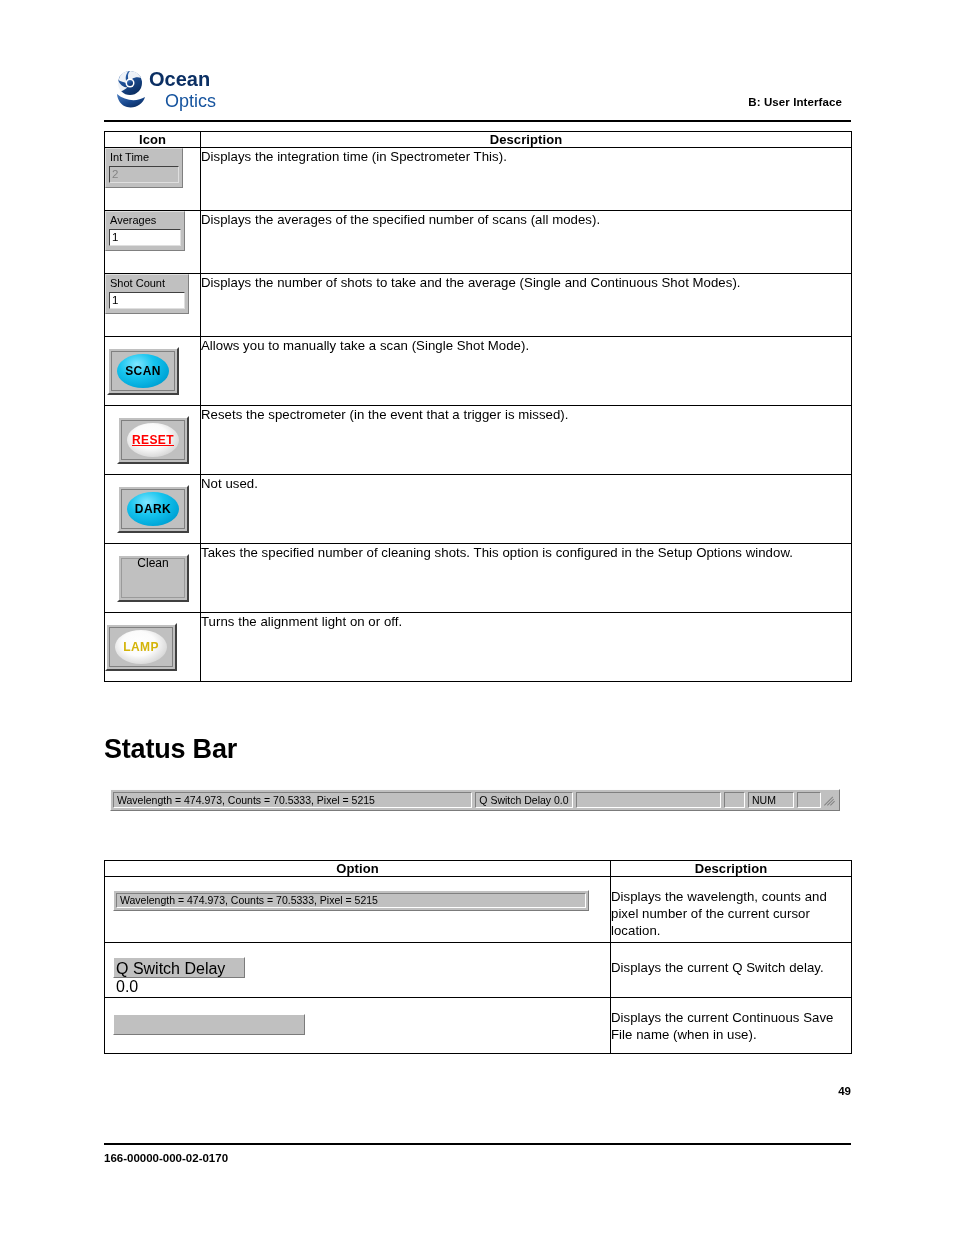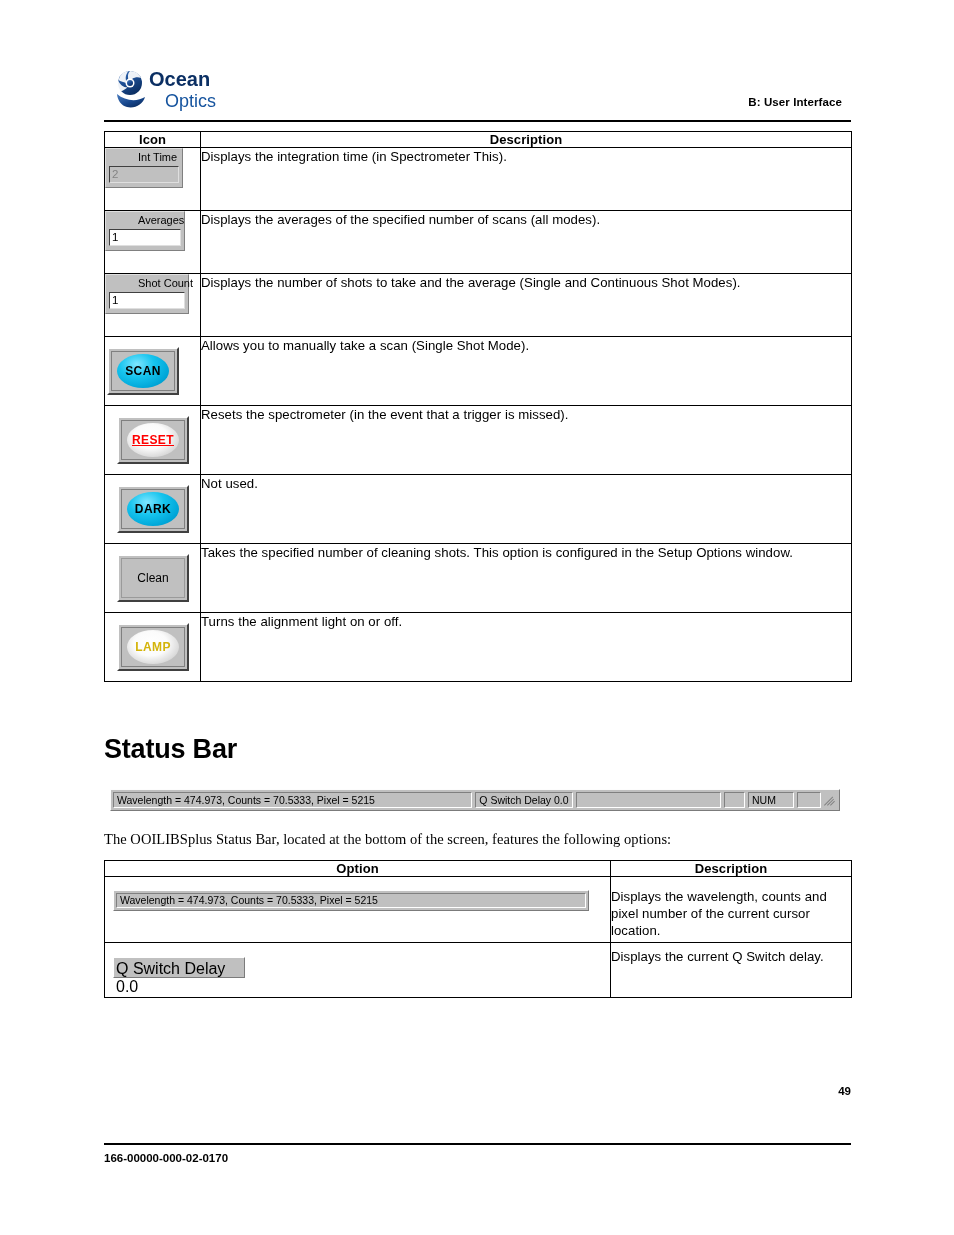--- a/index.html
+++ b/index.html
@@ -95,21 +95,20 @@
     border-right: 1px solid #808080;
     border-bottom: 1px solid #808080;
   }
   .field-label {
     font-size: 11px;
     line-height: 13px;
     color: #000;
     padding-left: 1px;
     white-space: nowrap;
     font-family: "Liberation Sans", sans-serif;
-    margin-left: 28px;
   }
   .field-box {
     margin-top: 2px;
     height: 17px;
     box-sizing: border-box;
     border-top: 1px solid #404040;
     border-left: 1px solid #404040;
     border-right: 1px solid #dfdfdf;
     border-bottom: 1px solid #dfdfdf;
     font-size: 11.5px;
@@ -180,21 +179,21 @@
     position: relative;
     width: 72px;
     height: 48px;
     box-sizing: border-box;
     background: #c0c0c0;
     border-top: 2px solid #ffffff;
     border-left: 2px solid #ffffff;
     border-right: 2px solid #404040;
     border-bottom: 2px solid #404040;
     display: flex;
-    align-items: center;
+    align-items: flex-start;
     justify-content: center;
     font-size: 12px;
     color: #000;
   }
   .plain-button .inner2 {
     position: absolute;
     left: 2px; top: 2px; right: 2px; bottom: 2px;
     box-sizing: border-box;
     border: 1px solid #9a9a9a;
   }
@@ -464,21 +463,21 @@
         <td class="icon-cell" style="padding-left:12px;padding-top:10px">
           <div class="plain-button">
             <div class="inner2"></div>
             <span>Clean</span>
           </div>
         </td>
         <td class="desc-cell">Takes the specified number of cleaning shots. This option is configured in the Setup Options window.</td>
       </tr>
 
       <tr style="height:69px">
-        <td class="icon-cell" style="padding-left:12px;padding-top:10px">
+        <td class="icon-cell" style="padding-top:10px">
           <div class="led-button">
             <div class="inner"></div>
             <div class="led lamp" style="z-index:2">LAMP</div>
           </div>
         </td>
         <td class="desc-cell">Turns the alignment light on or off.</td>
       </tr>
     </tbody>
   </table>
 
@@ -491,21 +490,20 @@
     <div class="sb-pane" style="width:22px"></div>
     <div class="sb-pane" style="width:48px">NUM</div>
     <div class="sb-pane" style="width:24px"></div>
     <div class="sb-grip">
       <i style="width:12px; left:0px;  top:13px; transform:rotate(-45deg);"></i>
       <i style="width:9px;  left:3px;  top:13px; transform:rotate(-45deg);"></i>
       <i style="width:6px;  left:6px;  top:13px; transform:rotate(-45deg);"></i>
     </div>
   </div>
 
-  <div class="body-par">The OOILIBSplus Status Bar, located at the bottom of the screen, features the following options:</div>
 
   <table class="doc-table" id="option-table">
     <colgroup>
         <col style="width:506px">
         <col style="width:241px">
       </colgroup>
     <tbody>
       <tr>
         <th class="th-cell">Option</th>
         <th class="th-cell">Description</th>
@@ -519,23 +517,31 @@
         </td>
         <td class="desc-cell" style="padding-top:11px">Displays the wavelength, counts and pixel number of the current cursor location.</td>
       </tr>
 
       <tr style="height:55px">
         <td class="icon-cell" style="padding:14px 0 0 8px">
           <div class="mini-q">
             <div class="innerpane">Q Switch Delay 0.0</div>
           </div>
         </td>
-        <td class="desc-cell" style="padding-top:5px">Displays the current Q Switch delay.</td>
-      </tr>
-
+        <td class="desc-cell" style="padding-top:16px">Displays the current Q Switch delay.</td>
+      </tr>
+
+      <tr style="height:56px">
+        <td class="icon-cell" style="padding:16px 0 0 8px">
+          <div class="mini-empty">
+            <div class="innerpane"></div>
+          </div>
+        </td>
+        <td class="desc-cell" style="padding-top:11px">Displays the current Continuous Save File name (when in use).</td>
+      </tr>
     </tbody>
   </table>
 
   <div class="footer-rule"></div>
   <div class="footer-left">166-00000-000-02-0170</div>
   <div class="footer-right">49</div>
 
 </div>
 
 </body></html>

